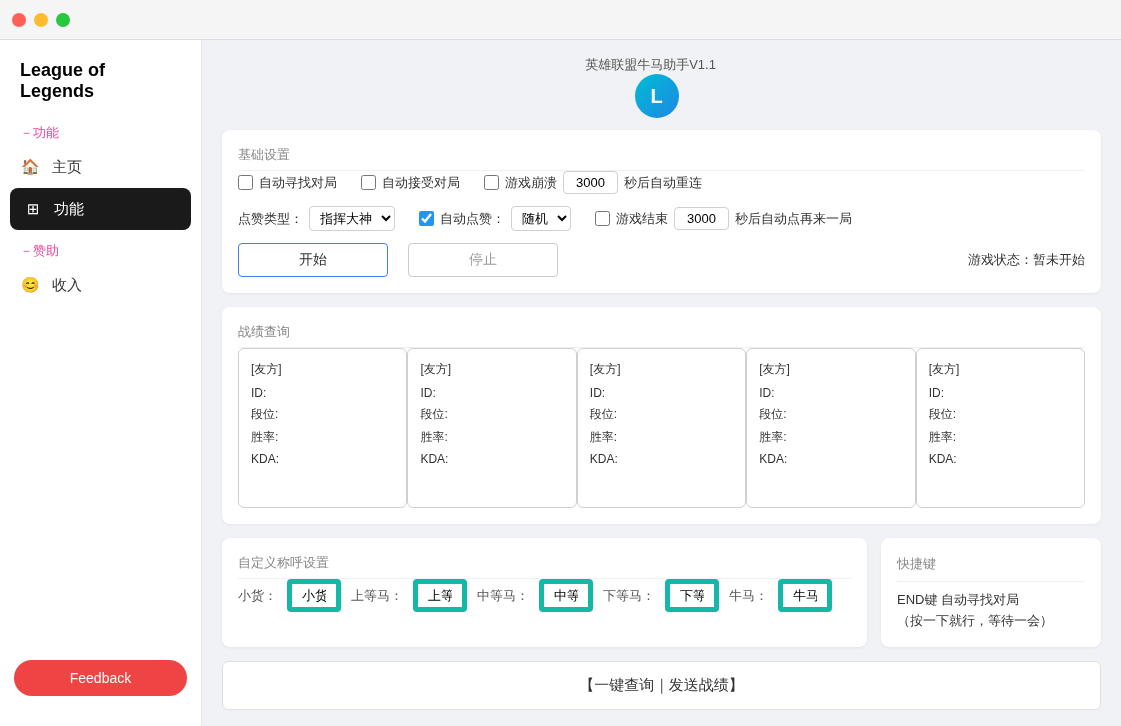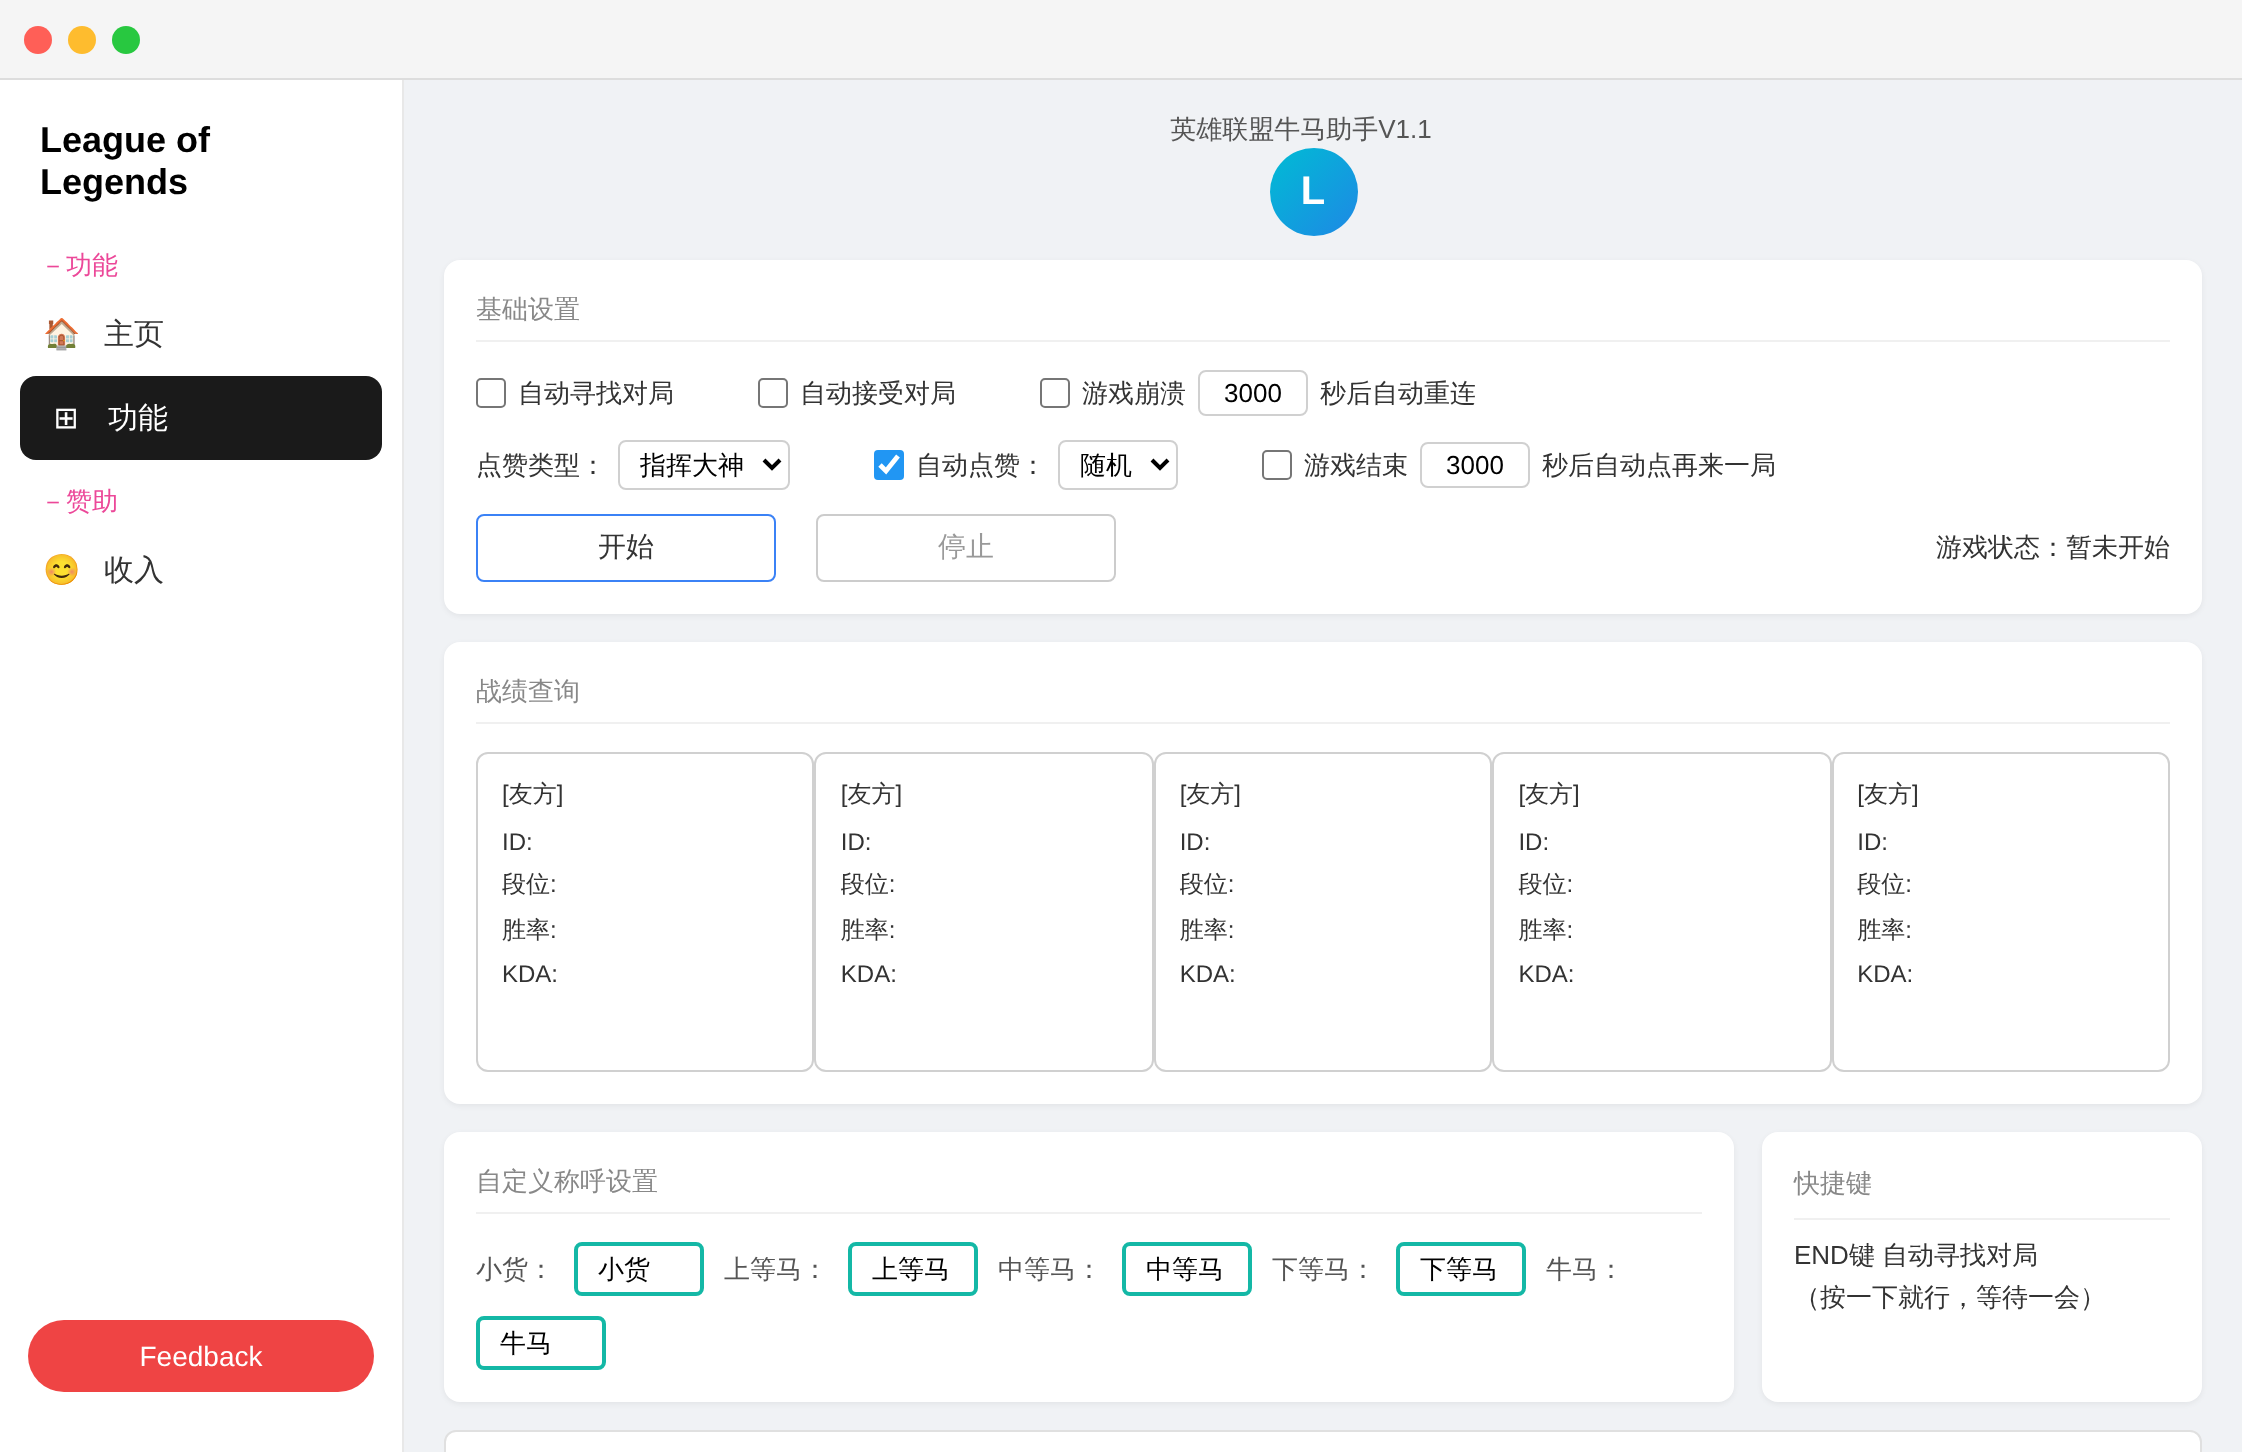--- a/index.html
+++ b/index.html
@@ -140,30 +140,29 @@
     .panel {
       background: #fff;
       border-radius: 8px;
       padding: 16px;
       margin-bottom: 14px;
       box-shadow: 0 1px 3px rgba(0,0,0,0.06);
     }
     .panel-title {
       font-size: 13px;
       color: #888;
-      margin-bottom: 14px;
       border-bottom: 1px solid #f0f0f0;
       padding-bottom: 6px;
     }
 
     
     .settings-row {
       display: flex;
       align-items: center;
-      gap: 42px;
+      gap: 24px;
       margin-bottom: 12px;
       flex-wrap: wrap;
     }
     .checkbox-label {
       display: flex;
       align-items: center;
       gap: 6px;
       font-size: 13px;
       color: #333;
       cursor: pointer;
@@ -257,25 +256,25 @@
       display: flex;
       align-items: center;
       gap: 10px;
       flex-wrap: wrap;
       font-size: 13px;
     }
     .custom-name-label {
       color: #555;
     }
     .custom-name-input {
-      border: 2px solid #14b8a6;
+      border: 5px solid #14b8a6;
       border-radius: 4px;
       padding: 4px 10px;
       font-size: 13px;
-      width: 65px;
+      width: 54px;
     }
 
     .two-col {
       display: flex;
       gap: 14px;
     }
     .custom-panel {
       flex: 1;
     }
     .shortcut-panel {

